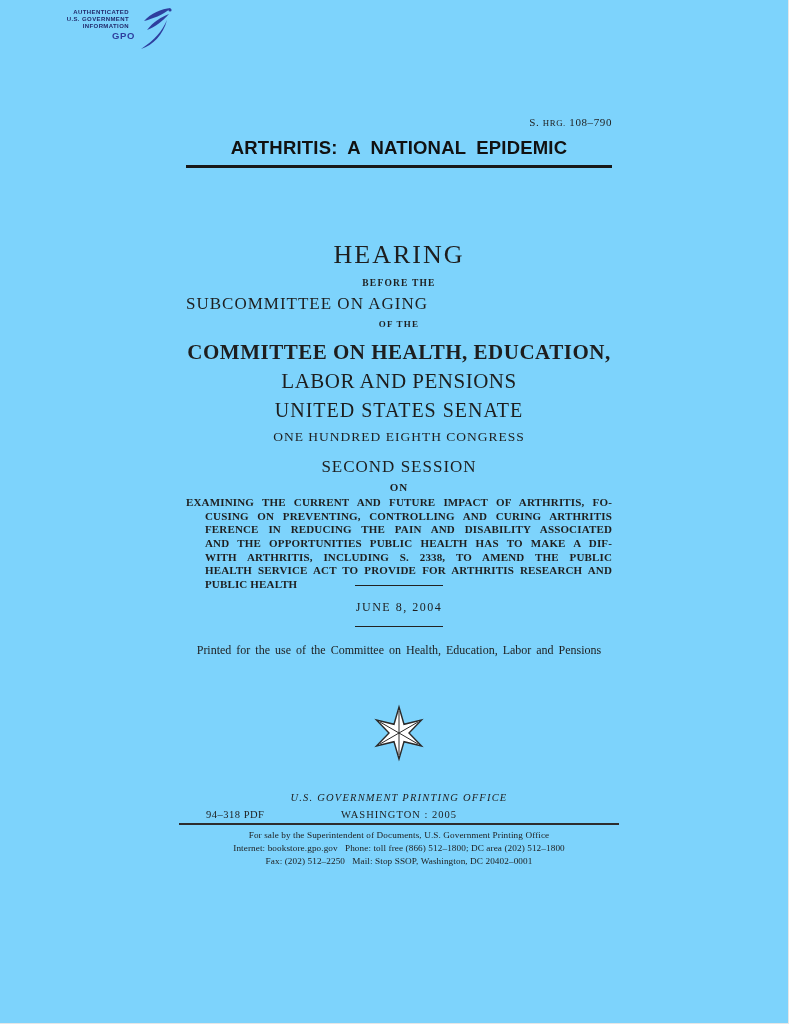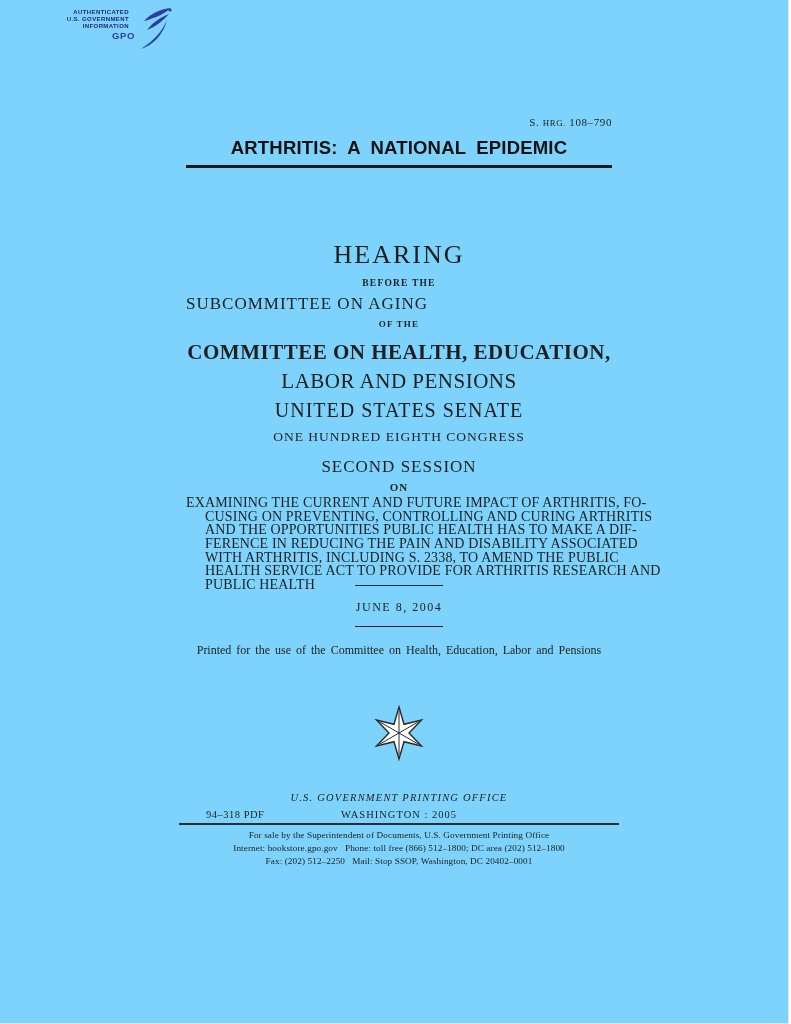--- a/index.html
+++ b/index.html
@@ -36,22 +36,22 @@
   .subcommittee { top:294px; font-size:17px; letter-spacing:1px; }
   .of-the       { top:319px; text-align:center; font-size:9px;  font-weight:bold; letter-spacing:1.2px; }
   .committee1   { top:340px; text-align:center; font-size:21px; letter-spacing:0.5px;font-weight:bold; }
   .committee2   { top:369px; text-align:center; font-size:21px; letter-spacing:0.5px; }
   .senate       { top:399px; text-align:center; font-size:20px; letter-spacing:1px; }
   .congress     { top:429px; text-align:center; font-size:13.5px; letter-spacing:1px; }
   .session      { top:457px; text-align:center; font-size:17px; letter-spacing:1px; }
   .on-label     { top:481px; text-align:center; font-size:11px; font-weight:bold; letter-spacing:1px; }
 
   .subject { top:496px; }
-  .subject .sub-line { height:13.7px; line-height:13.7px; font-size:14px;
-    letter-spacing:0.15px; text-align:justify; text-align-last:justify; white-space:nowrap; }
+  .subject .sub-line { height:13.7px; line-height:13.7px; font-size:11px;
+    letter-spacing:0.15px; text-align:justify; text-align-last:justify; white-space:nowrap;font-weight:bold; }
   .subject .indent { padding-left:19px; }
   .subject .sub-last { text-align:left; text-align-last:left; }
   .subject .mini-rule { position:absolute; top:89px; left:50%; transform:translateX(-50%);
     width:88px; border-top:1.6px solid #222; }
 
   .date-line { top:600px; text-align:center; font-size:12px; letter-spacing:1.5px; }
   .date-rule { top:626px; left:50% !important; transform:translateX(-50%);
     width:88px !important; border-top:1.6px solid #222; }
 
   .printed-for { top:643px; text-align:center; font-size:12px; word-spacing:2px; }
@@ -103,22 +103,22 @@
     <div class="committee1">COMMITTEE ON HEALTH, EDUCATION,</div>
     <div class="committee2">LABOR AND PENSIONS</div>
     <div class="senate">UNITED STATES SENATE</div>
     <div class="congress">ONE HUNDRED EIGHTH CONGRESS</div>
     <div class="session">SECOND SESSION</div>
     <div class="on-label">ON</div>
 
     <div class="subject">
       <div class="sub-line">EXAMINING THE CURRENT AND FUTURE IMPACT OF ARTHRITIS, FO-</div>
       <div class="sub-line indent">CUSING ON PREVENTING, CONTROLLING AND CURING ARTHRITIS</div>
+      <div class="sub-line indent">FERENCE IN REDUCING THE PAIN AND DISABILITY ASSOCIATED</div>
       <div class="sub-line indent">AND THE OPPORTUNITIES PUBLIC HEALTH HAS TO MAKE A DIF-</div>
-      <div class="sub-line indent">FERENCE IN REDUCING THE PAIN AND DISABILITY ASSOCIATED</div>
       <div class="sub-line indent">WITH ARTHRITIS, INCLUDING S. 2338, TO AMEND THE PUBLIC</div>
       <div class="sub-line indent">HEALTH SERVICE ACT TO PROVIDE FOR ARTHRITIS RESEARCH AND</div>
       <div class="sub-line indent sub-last">PUBLIC HEALTH</div>
       <div class="mini-rule"></div>
     </div>
 
     <div class="date-line">JUNE 8, 2004</div>
     <div class="date-rule"></div>
 
     <div class="printed-for">Printed for the use of the Committee on Health, Education, Labor and Pensions</div>

